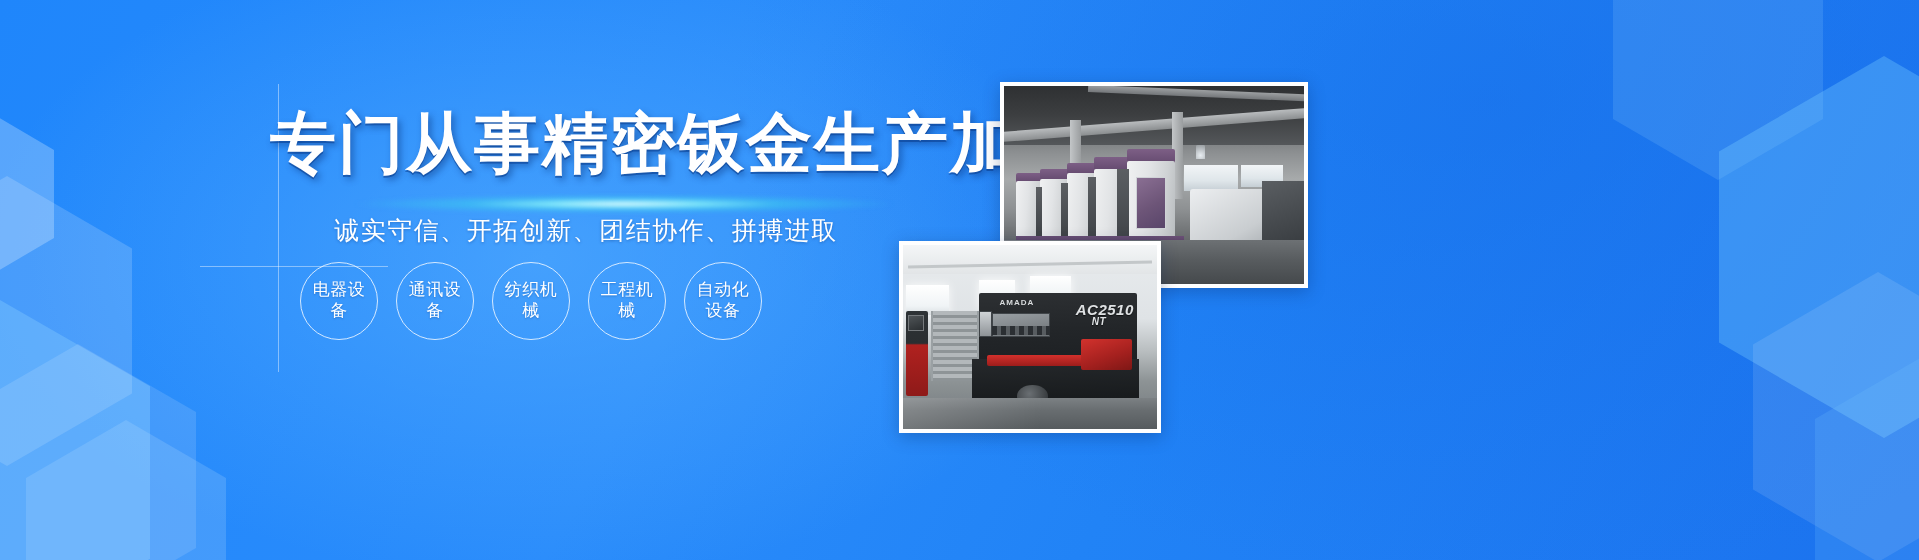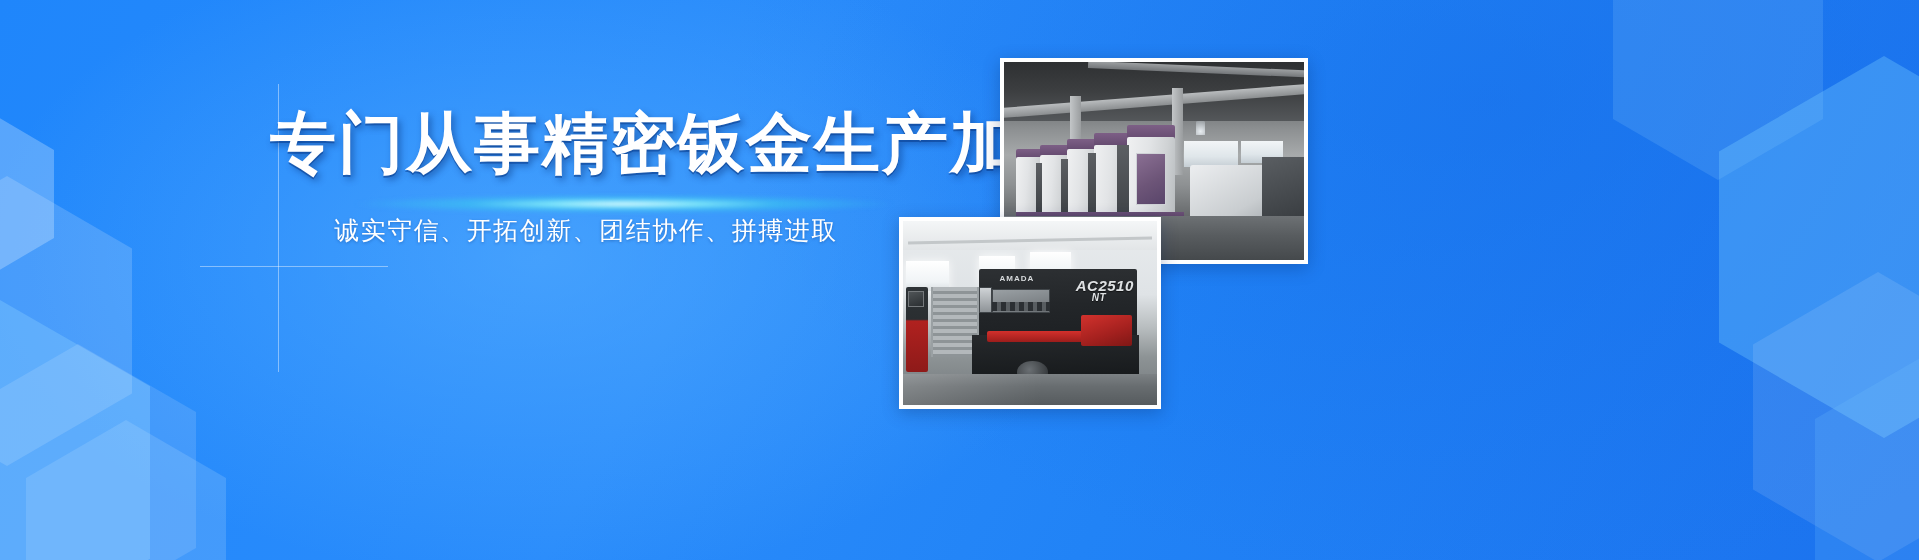--- a/index.html
+++ b/index.html
@@ -134,20 +134,21 @@
     padding: 0 7px;
     text-shadow: 0 1px 2px rgba(10,55,130,0.35);
   }
 
   
   .photo {
     position: absolute;
     border: 4px solid #ffffff;
     overflow: hidden;
     box-shadow: 0 4px 16px rgba(6,38,92,0.30);
+    margin-top: 24px;
   }
   .photo-top {
     left: 1000px;
     top: 58px;
     width: 308px;
     height: 206px;
   }
   .photo-bottom {
     left: 899px;
     top: 217px;
@@ -377,20 +378,37 @@
   <div class="gl gl-v2"></div>
   <div class="gl gl-h2"></div>
 
   <div class="headline-wrap">
     <h1 class="headline">专门从事精密钣金生产加工</h1>
     <div class="glow-streak"></div>
   </div>
 
   <p class="subtitle">诚实守信、开拓创新、团结协作、拼搏进取</p>
 
+  <div class="badges">
+    <div class="badge">
+      <span>电器设备</span>
+    </div>
+    <div class="badge">
+      <span>通讯设备</span>
+    </div>
+    <div class="badge">
+      <span>纺织机械</span>
+    </div>
+    <div class="badge">
+      <span>工程机械</span>
+    </div>
+    <div class="badge">
+      <span>自动化设备</span>
+    </div>
+  </div>
 
   <div class="photo photo-top">
     <div class="photo-inner">
       <div class="p1-bg"></div>
       <div class="p1-ceiling"></div>
       <div class="p1-beam p1-beam-a"></div>
       <div class="p1-beam p1-beam-b"></div>
       <div class="p1-column p1-col-a"></div>
       <div class="p1-column p1-col-b"></div>
       <div class="p1-window p1-win-a"></div>

